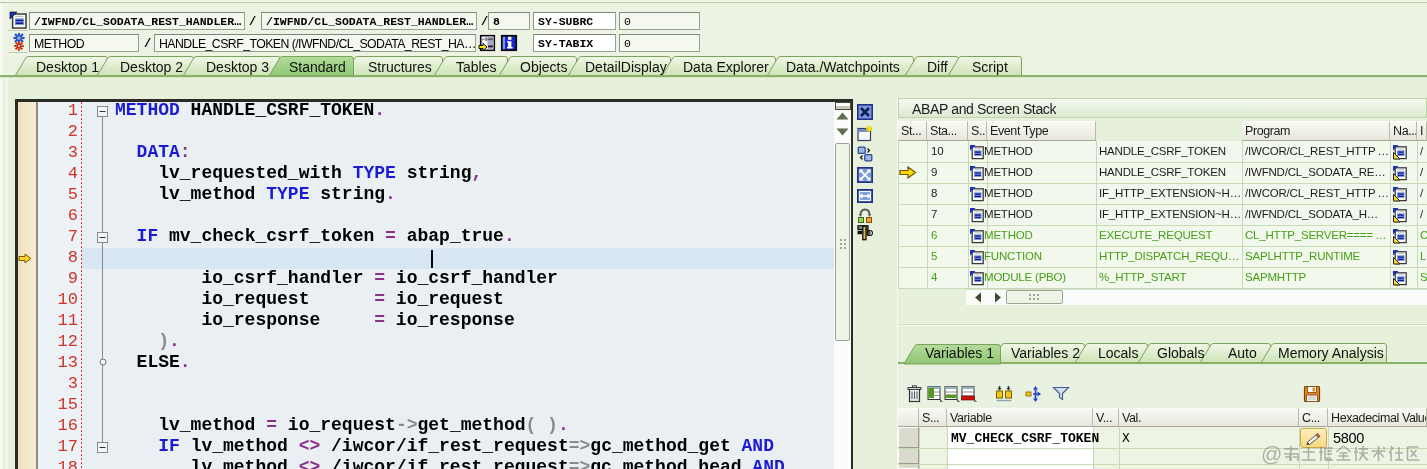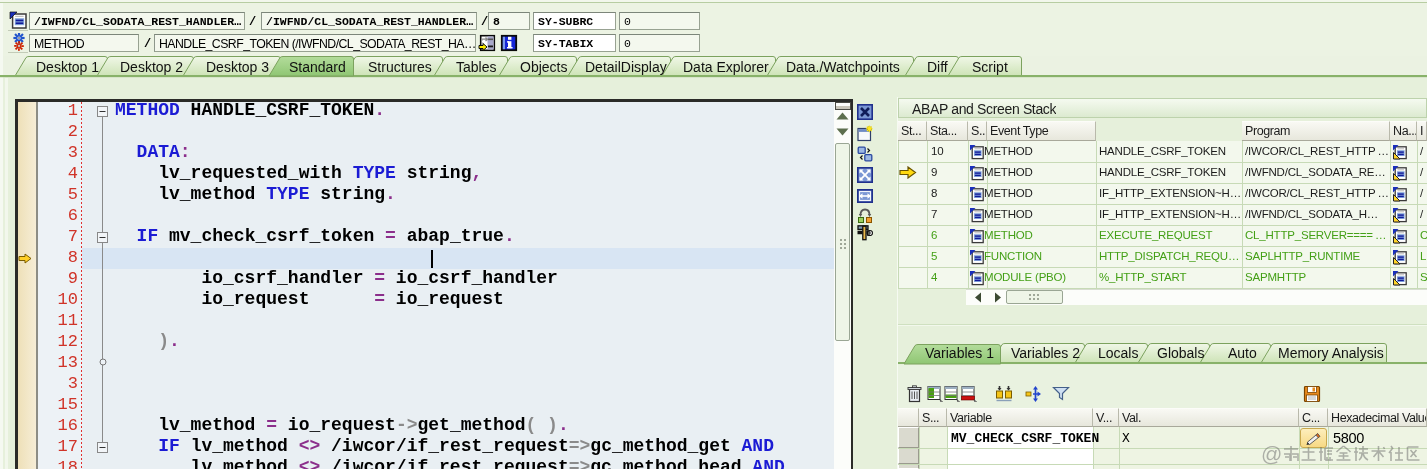--- a/index.html
+++ b/index.html
@@ -172,21 +172,23 @@
 <div class="ln" style="top:415px">16</div>
 <div class="ln" style="top:436px">17</div>
 <div class="ln" style="top:457px">18</div>
 <div class="cl" style="top:100px"><span style="padding-left:33px"></span><span class="k">METHOD</span> HANDLE_CSRF_TOKEN<span class="o">.</span></div>
 <div class="cl" style="top:142px"><span style="padding-left:33px"></span>  <span class="k">DATA</span><span class="o">:</span></div>
 <div class="cl" style="top:163px"><span style="padding-left:33px"></span>    lv_requested_with <span class="k">TYPE</span> string<span class="o">,</span></div>
 <div class="cl" style="top:184px"><span style="padding-left:33px"></span>    lv_method <span class="k">TYPE</span> string<span class="o">.</span></div>
 <div class="cl" style="top:226px"><span style="padding-left:33px"></span>  <span class="k">IF</span> mv_check_csrf_token <span class="o">=</span> abap_true<span class="o">.</span></div>
 <div class="cl" style="top:268px"><span style="padding-left:33px"></span>        io_csrf_handler <span class="o">=</span> io_csrf_handler</div>
 <div class="cl" style="top:289px"><span style="padding-left:33px"></span>        io_request      <span class="o">=</span> io_request</div>
+<div class="cl" style="top:310px"><span style="padding-left:33px"></span>        io_response     <span class="o">=</span> io_response</div>
 <div class="cl" style="top:331px"><span style="padding-left:33px"></span>    <span class="g">)</span><span class="o">.</span></div>
+<div class="cl" style="top:352px"><span style="padding-left:33px"></span>  ELSE<span class="o">.</span></div>
 <div class="cl" style="top:415px"><span style="padding-left:33px"></span>    lv_method <span class="o">=</span> io_request<span class="g">-&gt;</span>get_method<span class="g">( )</span><span class="o">.</span></div>
 <div class="cl" style="top:436px"><span style="padding-left:33px"></span>    <span class="k">IF</span> lv_method <span class="o">&lt;&gt;</span> /iwcor/if_rest_request<span class="g">=&gt;</span>gc_method_get <span class="k">AND</span></div>
 <div class="cl" style="top:457px"><span style="padding-left:33px"></span>       lv_method <span class="o">&lt;&gt;</span> /iwcor/if_rest_request<span class="g">=&gt;</span>gc_method_head <span class="k">AND</span></div>
 <div class="abs" style="left:431px;top:250px;width:2px;height:18px;background:#000"></div>
 <div class="abs" style="left:834px;top:102px;width:17px;height:367px;background:#fcfdfa"></div>
 <div class="abs" style="left:835px;top:102px;width:16px;height:8px;background:linear-gradient(#fdfdfb 55%,#c9c5b9 45%);border:1px solid #4a4a44"></div>
 <svg class="abs" style="left:836px;top:112px" width="13" height="8" viewBox="0 0 13 8">
       <polygon points="6.5,0.5 12.5,7.5 0.5,7.5" fill="#5d6f4e"></polygon>
     </svg>
 <svg class="abs" style="left:836px;top:128px" width="13" height="8" viewBox="0 0 13 8">

